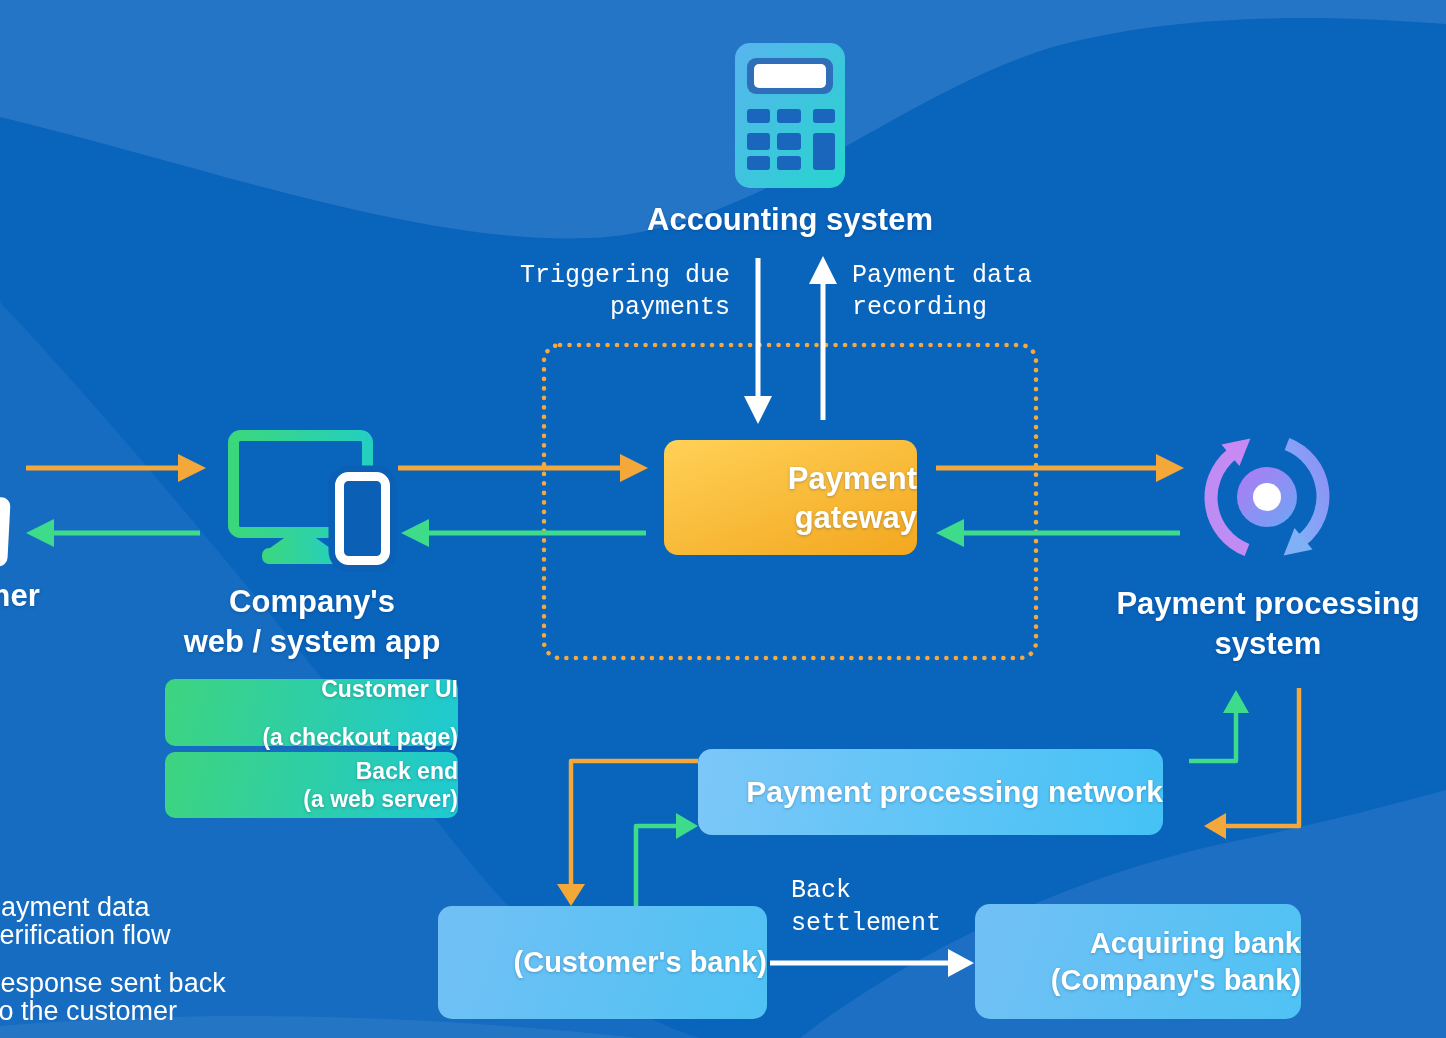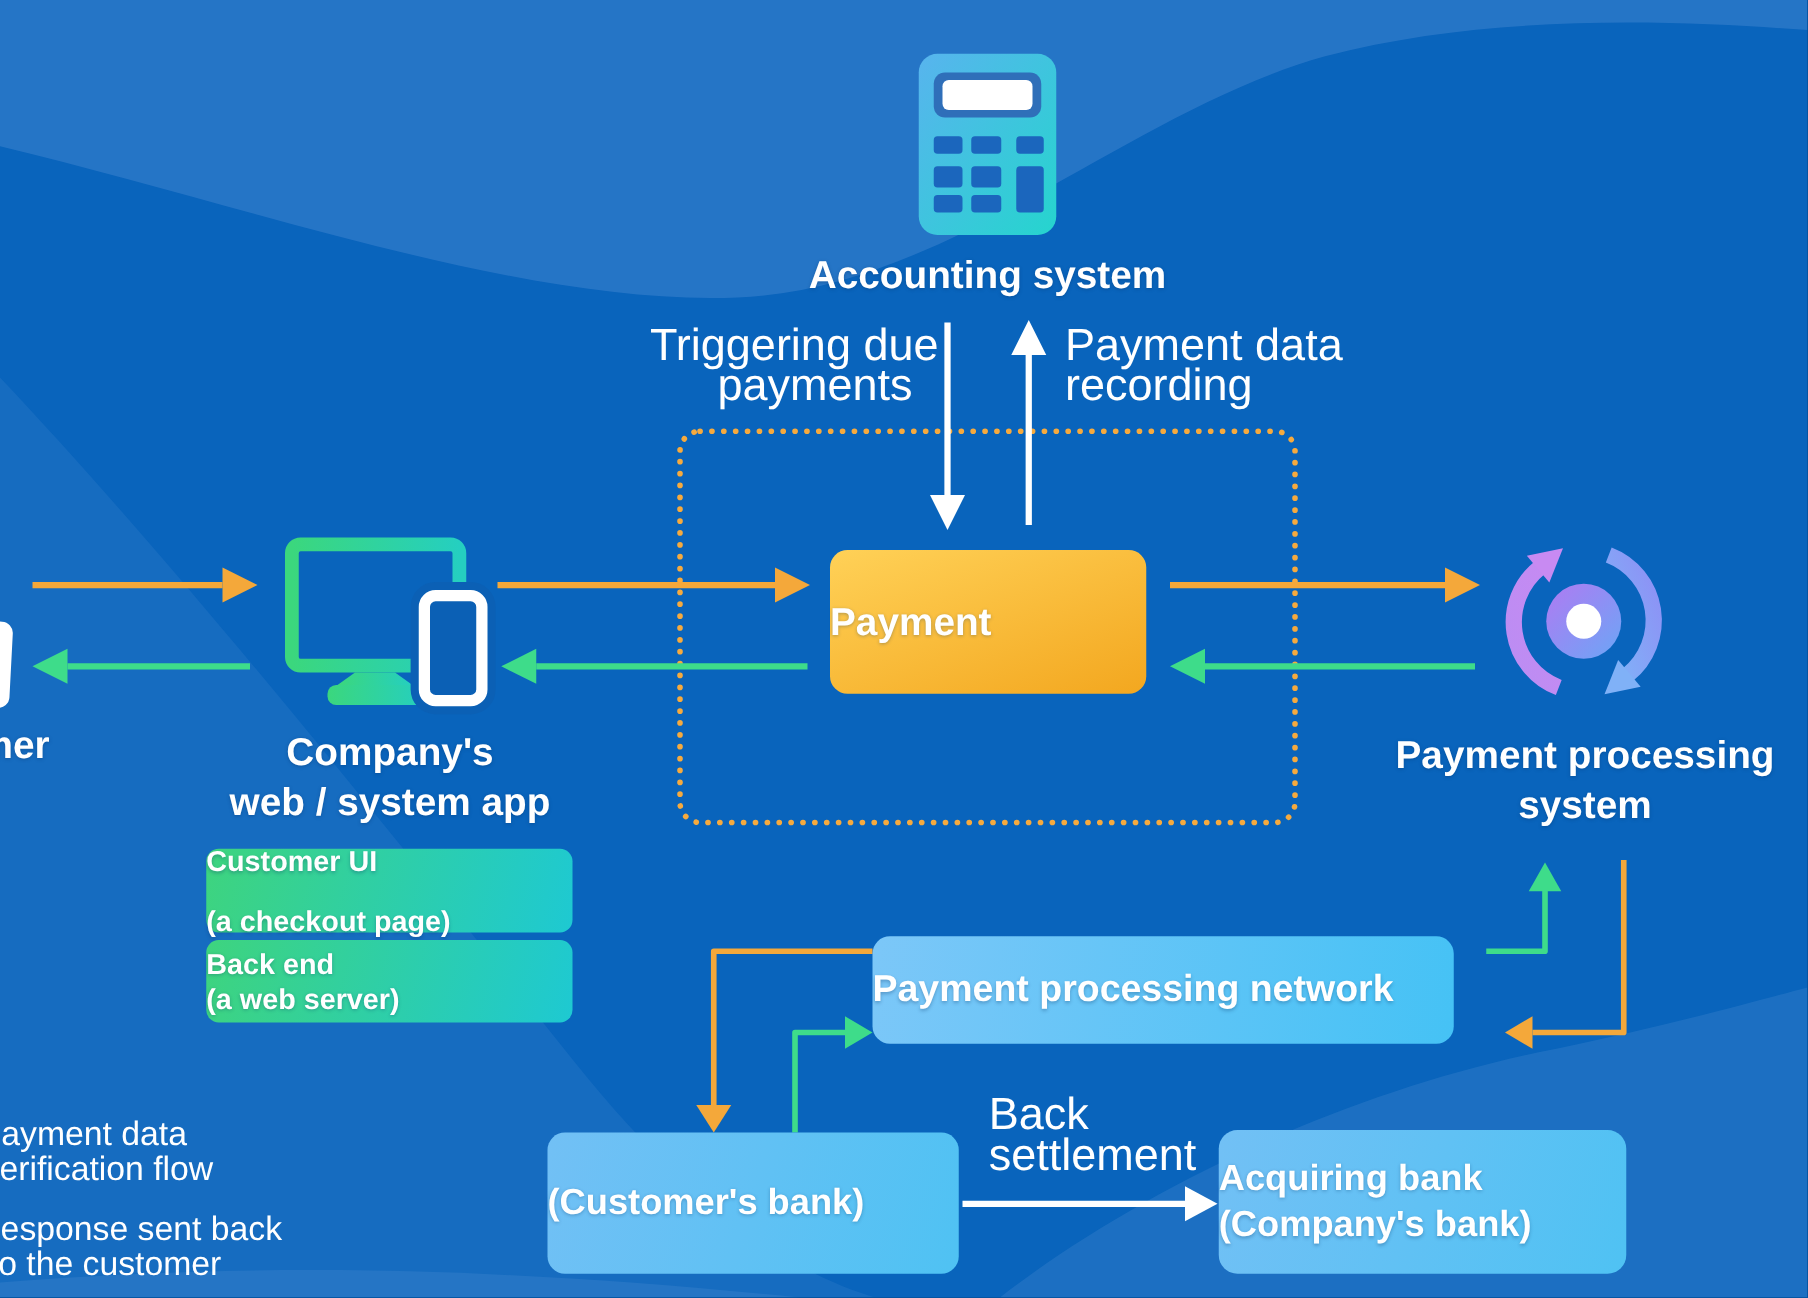--- a/index.html
+++ b/index.html
@@ -8,23 +8,23 @@
     background:#0964bc;
     font-family:"Liberation Sans","DejaVu Sans",sans-serif;
     color:#ffffff;
   }
   #stage svg{position:absolute;left:0;top:0;}
   .abs{position:absolute;}
   .node-label{
     font-weight:bold;font-size:31px;line-height:40px;text-align:center;
     text-shadow:0 1px 3px rgba(5,45,96,.35);white-space:nowrap;
   }
-  .anno{font-size:36px;line-height:32px;font-weight:normal;white-space:nowrap;}
+  .anno{font-size:25px;line-height:32px;font-weight:normal;white-space:nowrap;font-family:Liberation Mono, monospace;}
   .box{
-    border-radius:14px;text-align:left;font-weight:bold;
+    border-radius:14px;text-align:right;font-weight:bold;
     display:flex;flex-direction:column;justify-content:center;
     text-shadow:0 1px 3px rgba(5,45,96,.30);
   }
   .gateway{
     left:664px;top:440px;width:253px;height:115px;
     background:linear-gradient(160deg,#ffd157,#f3a71f);
     font-size:31px;line-height:39px;
   }
   .greenbox{
     left:165px;width:293px;border-radius:10px;
@@ -193,20 +193,21 @@
     <div>Triggering due</div>
     <div>payments</div>
   </div>
   <div class="abs anno" style="left:852px;top:260px;width:230px;text-align:left;">
     <div>Payment data</div>
     <div>recording</div>
   </div>
 
   <div class="abs box gateway">
     <div>Payment</div>
+    <div>gateway</div>
   </div>
 
   <div class="abs node-label" style="left:1090px;top:584px;width:356px;">
     <div>Payment processing</div>
     <div>system</div>
   </div>
 
   <div class="abs box network">
     <div>Payment processing network</div>
   </div>

